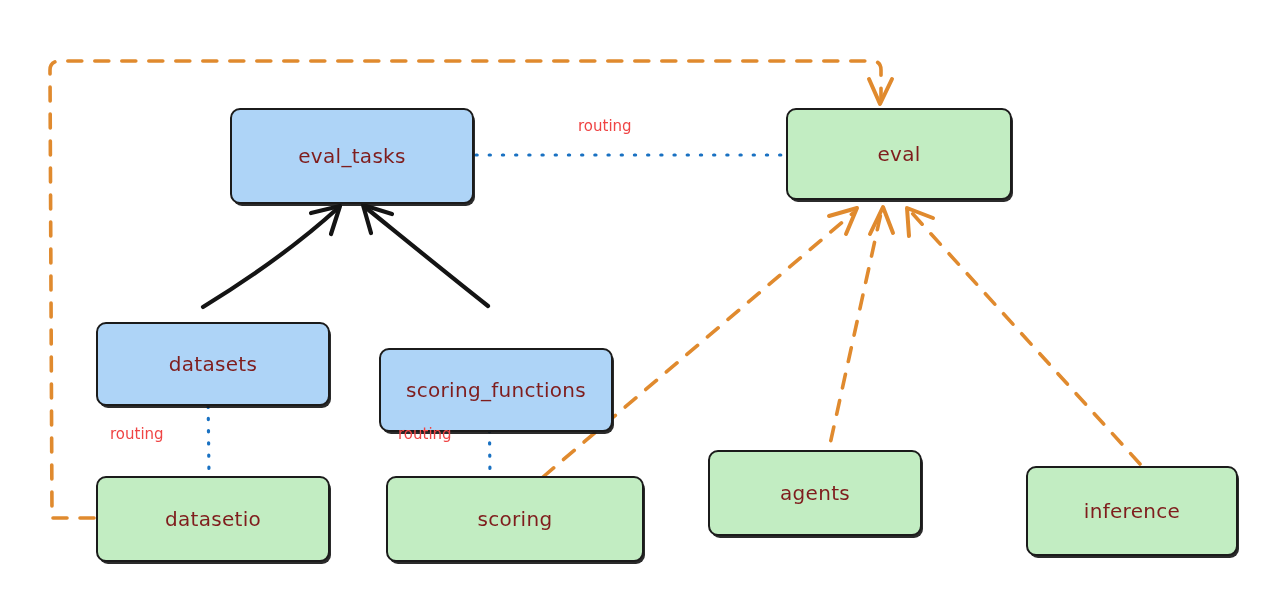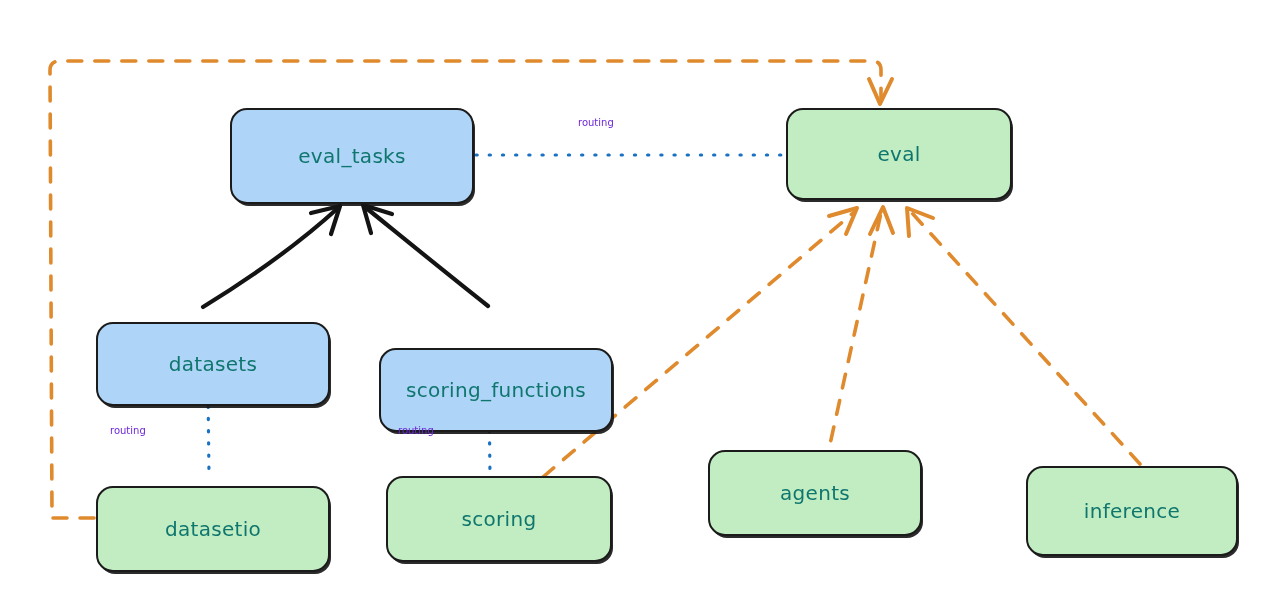--- a/index.html
+++ b/index.html
@@ -22,34 +22,34 @@
     height: 596px;
     pointer-events: none;
   }
   .node {
     position: absolute;
     box-sizing: border-box;
     display: flex;
     align-items: center;
     justify-content: center;
     border: 2.6px solid #1b1b1b;
-    border-radius: 17px;
+    border-radius: 10px;
     font-size: 20px;
-    color: #0f766e;
+    color: #7f1d1d;
     letter-spacing: 0.3px;
     box-shadow: 2px 3px 0 -1px rgba(20,20,20,0.9);
   }
   .node.blue  { background: #aed4f7; }
   .node.green { background: #c2edc2; }
   .node-label { pointer-events: none; }
 
   .edge-label {
     position: absolute;
-    font-size: 10px;
-    color: #6d28d9;
+    font-size: 15px;
+    color: #ef4444;
     white-space: nowrap;
   }
 </style>
 </head>
 <body>
 
 <div id="canvas">
 
   <svg id="wires" viewBox="0 0 1280 596" xmlns="http://www.w3.org/2000/svg">
 
@@ -105,25 +105,25 @@
   </div>
 
   <div class="node blue" style="left:96px; top:308px; width:234px; height:84px;margin-top:14px;">
     <span class="node-label">datasets</span>
   </div>
 
   <div class="node blue" style="left:379px; top:308px; width:234px; height:84px;margin-top:40px;">
     <span class="node-label">scoring_functions</span>
   </div>
 
-  <div class="node green" style="left:96px; top:476px; width:234px; height:86px;margin-top:10px;">
+  <div class="node green" style="left:96px; top:476px; width:234px; height:86px;">
     <span class="node-label">datasetio</span>
   </div>
 
-  <div class="node green" style="left:386px; top:476px; width:226px; height:86px;">
+  <div class="node green" style="left:386px; top:476px; width:258px; height:86px;">
     <span class="node-label">scoring</span>
   </div>
 
   <div class="node green" style="left:708px; top:450px; width:214px; height:86px;">
     <span class="node-label">agents</span>
   </div>
 
   <div class="node green" style="left:1026px; top:466px; width:212px; height:90px;">
     <span class="node-label">inference</span>
   </div>

